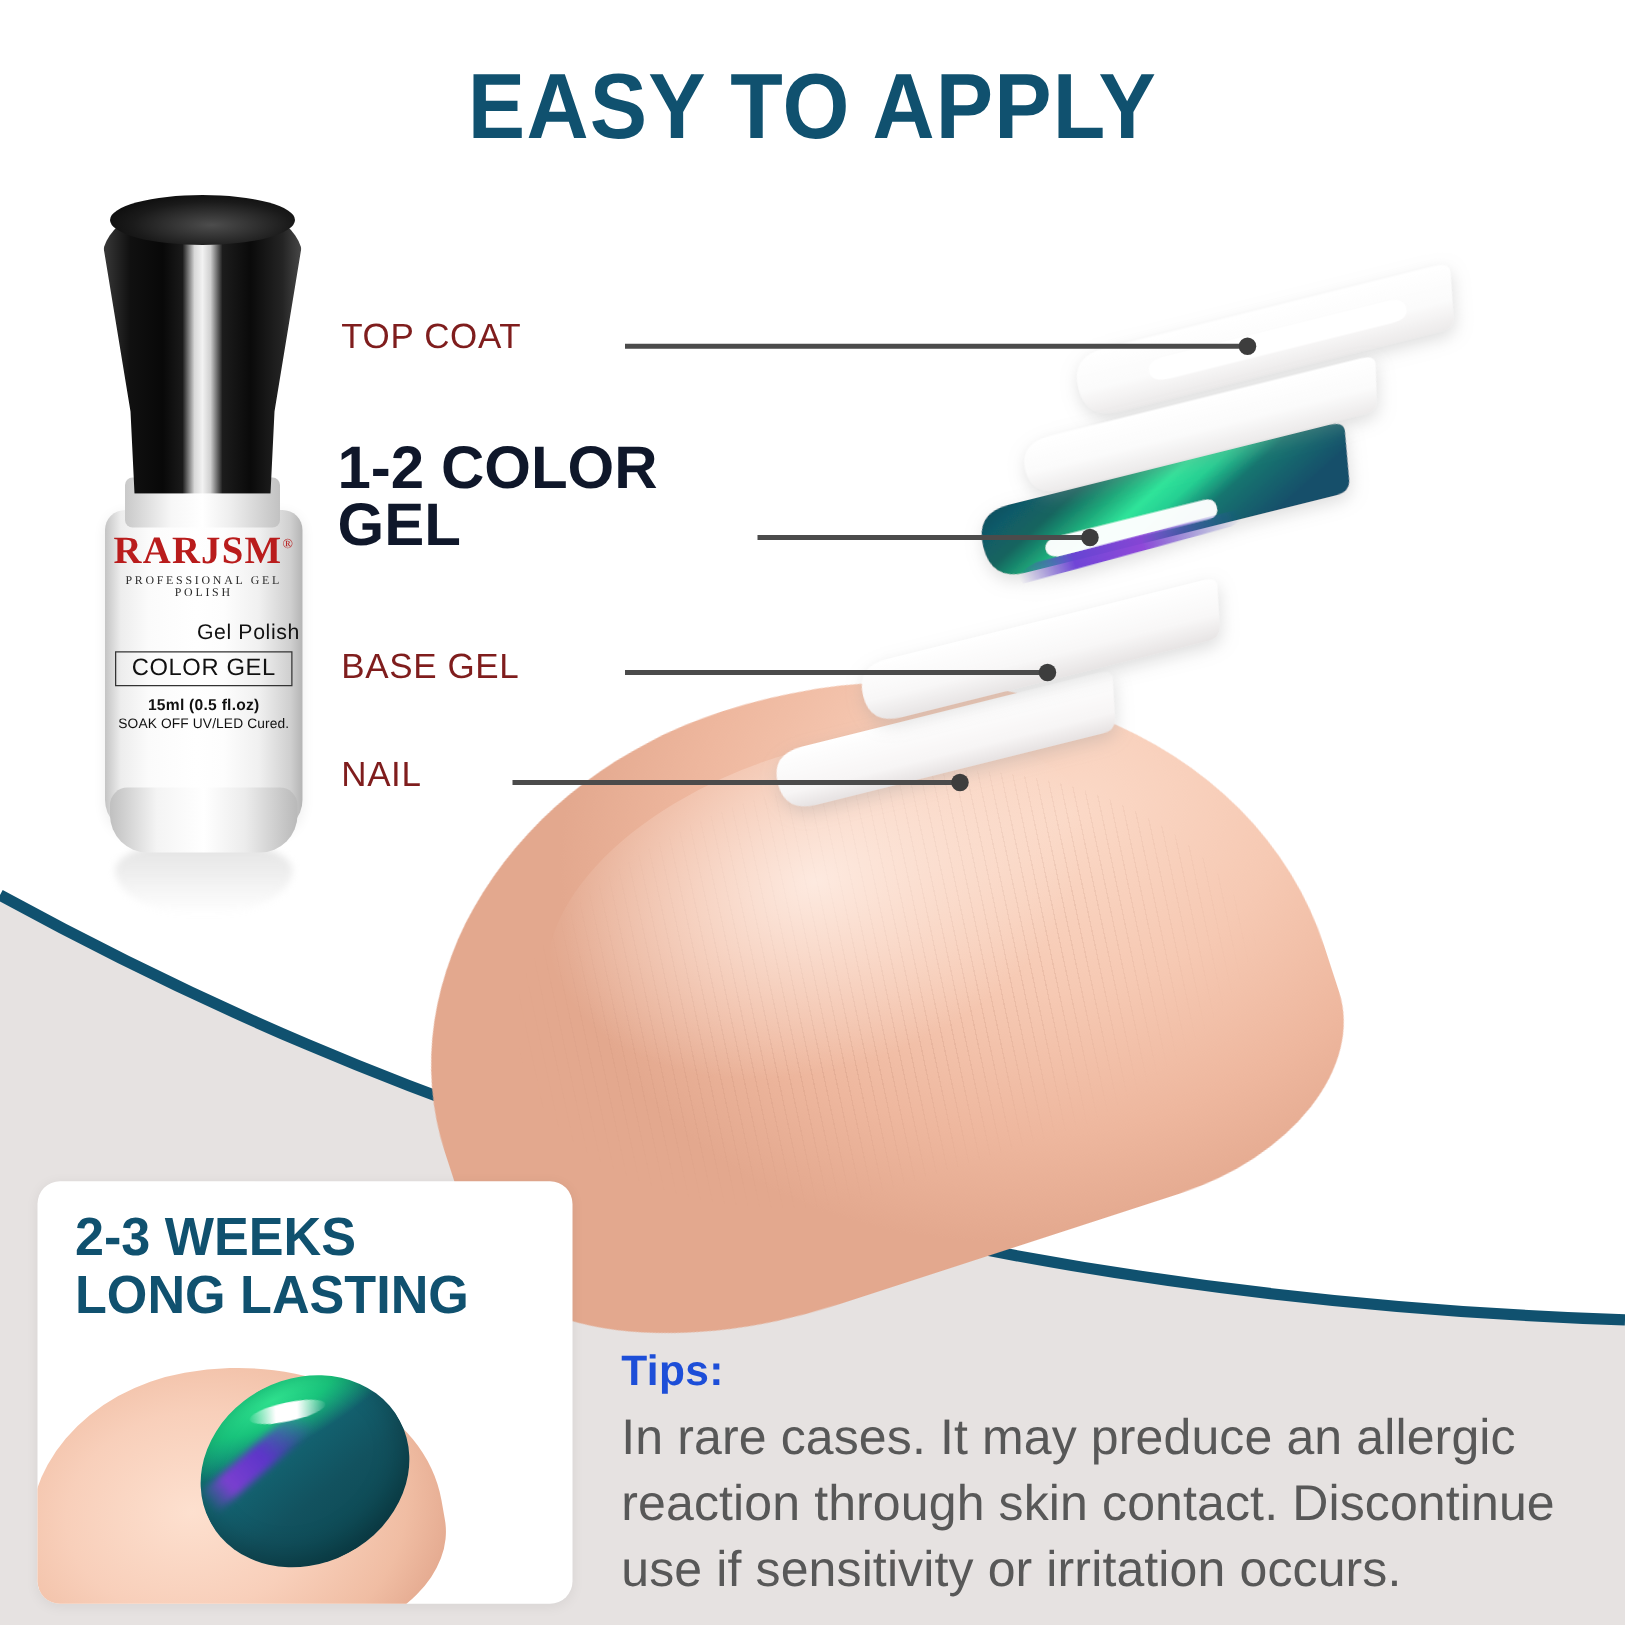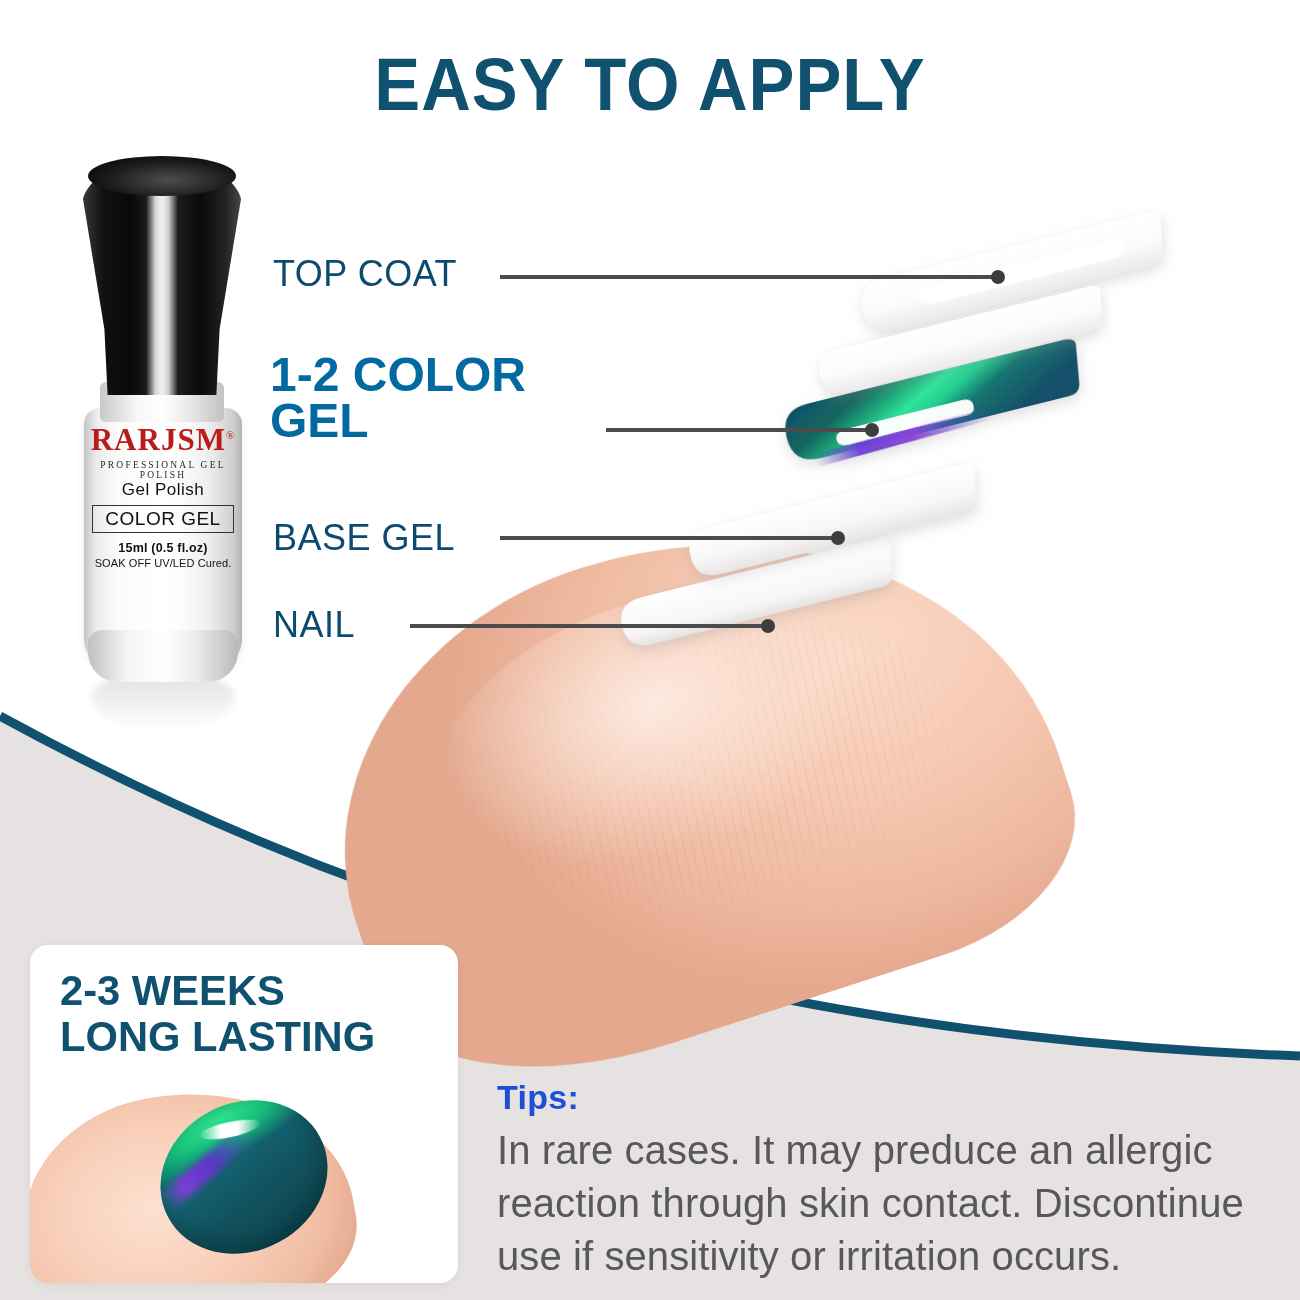--- a/index.html
+++ b/index.html
@@ -64,35 +64,35 @@
   .label-block{position:absolute;left:46px;top:262px;width:154px;text-align:center;}
   .brand{
     font-family:"Liberation Serif", serif;font-weight:bold;
     font-size:31px;color:#b91c1c;letter-spacing:1px;position:relative;display:inline-block;
   }
   .brand sup{font-size:11px;vertical-align:super;font-weight:normal;}
   .brand-sub{
     font-family:"Liberation Serif", serif;font-size:9.5px;color:#2a2a2a;
     letter-spacing:2.2px;margin-top:2px;
   }
-  .gel-polish{font-size:17px;color:#111;letter-spacing:.5px;}
+  .gel-polish{font-size:17px;color:#111;margin-top:16px;letter-spacing:.5px;text-align:right;}
   .color-gel-box{
     margin:5px auto 0;width:132px;border:1.4px solid #333;
     font-size:19px;color:#111;padding:2px 4px;letter-spacing:.5px;
   }
   .ml{font-size:12.5px;color:#111;margin-top:8px;letter-spacing:.2px;font-weight:bold;}
   .soak{font-size:11px;color:#111;margin-top:2px;letter-spacing:.1px;}
 
   
-  .lab{position:absolute;color:#0c4a6e;font-size:36px;letter-spacing:.5px;white-space:nowrap;}
+  .lab{position:absolute;color:#7f1d1d;font-size:28px;letter-spacing:.5px;white-space:nowrap;}
   .lab-topcoat{left:273px;top:253px;}
   .lab-basegel{left:273px;top:517px;}
   .lab-nail{left:273px;top:604px;}
   .lab-colorgel{
-    left:270px;top:352px;color:#0369a1;font-weight:bold;font-size:48px;
+    left:270px;top:352px;color:#0f172a;font-weight:bold;font-size:48px;
     line-height:.95;letter-spacing:0px;
   }
 
   
   .finger{
     position:absolute;left:330px;top:545px;width:720px;height:480px;
     background:
       radial-gradient(ellipse 58% 70% at 78% 34%,#fbd9c7 0%,#f6c9b3 42%,#eeb79e 75%,#e3a88e 100%);
     border-radius:56% 70% 30% 46%/70% 86% 30% 36%;
     transform:rotate(-18deg);

